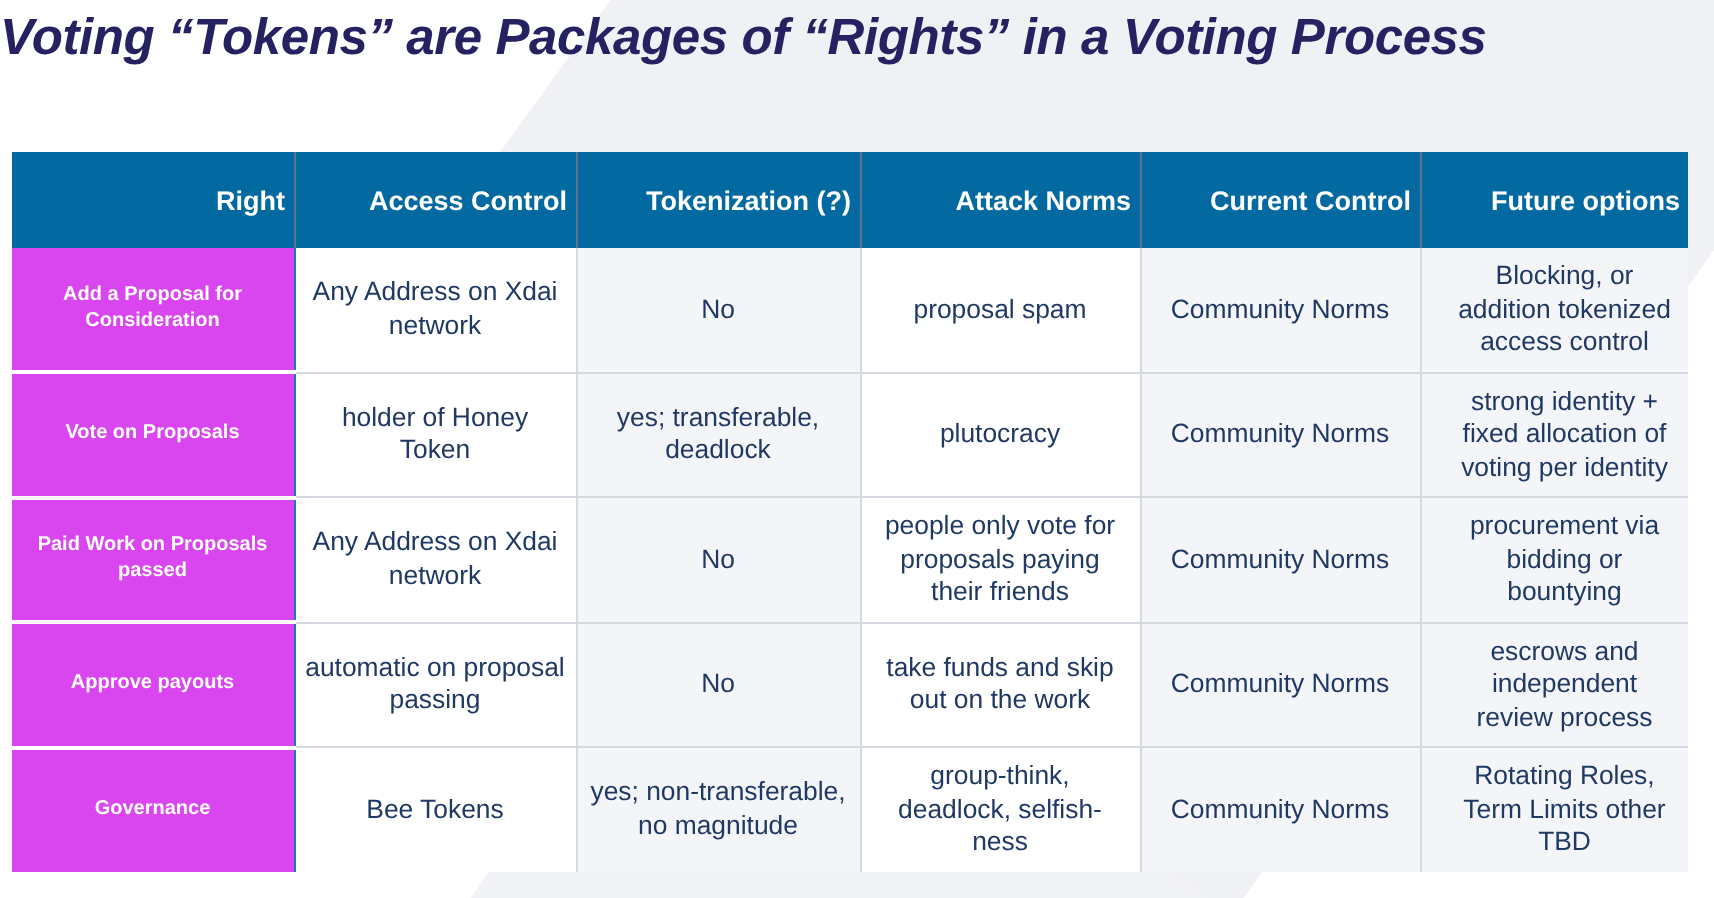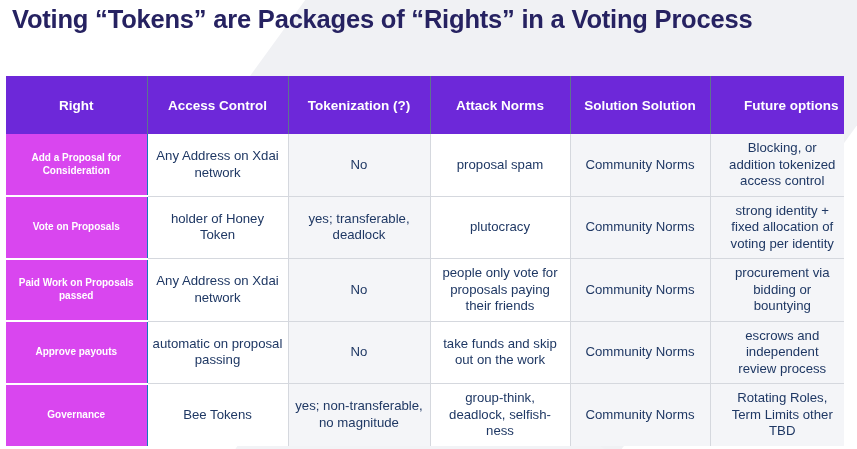--- a/index.html
+++ b/index.html
@@ -43,29 +43,30 @@
 
   .slide {
     position: relative;
     z-index: 2;
     width: 857px;
     height: 449px;
   }
 
   .slide-title {
     position: absolute;
-    left: 12px;
+    left: 0;
     top: 5px;
     width: 830px;
     font-size: 25.5px;
     font-weight: bold;
     color: #262261;
     letter-spacing: -0.2px;
     line-height: 1.15;
     white-space: nowrap;
+    font-style: italic;
   }
 
   .table-wrap {
     position: absolute;
     left: 6px;
     top: 76px;
     width: 838px;
     z-index: 3;
   }
 
@@ -77,27 +78,27 @@
   }
 
   table.rights-table col.c1 { width: 141px; }
   table.rights-table col.c2 { width: 141px; }
   table.rights-table col.c3 { width: 142px; }
   table.rights-table col.c4 { width: 140px; }
   table.rights-table col.c5 { width: 140px; }
   table.rights-table col.c6 { width: 134px; }
 
   thead th {
-    background: #6d28d9;
+    background: #0369a1;
     color: #ffffff;
     font-size: 13.5px;
     font-weight: bold;
-    text-align: center;
+    text-align: right;
     vertical-align: middle;
-    height: 58px;
+    height: 48px;
     padding: 2px 4px;
     border-right: 1px solid #5d738f;
     box-sizing: border-box;
   }
   thead th:last-child { border-right: none; padding-left: 32px; }
 
   tbody td {
     font-size: 13.2px;
     color: #1f3864;
     text-align: center;
@@ -147,21 +148,21 @@
         <col class="c4">
           <col class="c5">
           <col class="c6">
       </colgroup>
       <thead>
         <tr>
           <th>Right</th>
           <th>Access Control</th>
           <th>Tokenization (?)</th>
           <th>Attack Norms</th>
-          <th>Solution Solution</th>
+          <th>Current Control</th>
           <th>Future options</th>
         </tr>
       </thead>
       <tbody>
 
         <tr>
           <td class="rowhead">Add a Proposal for Consideration</td>
           <td>Any Address on Xdai network</td>
           <td class="tint">No</td>
           <td>proposal spam</td>

